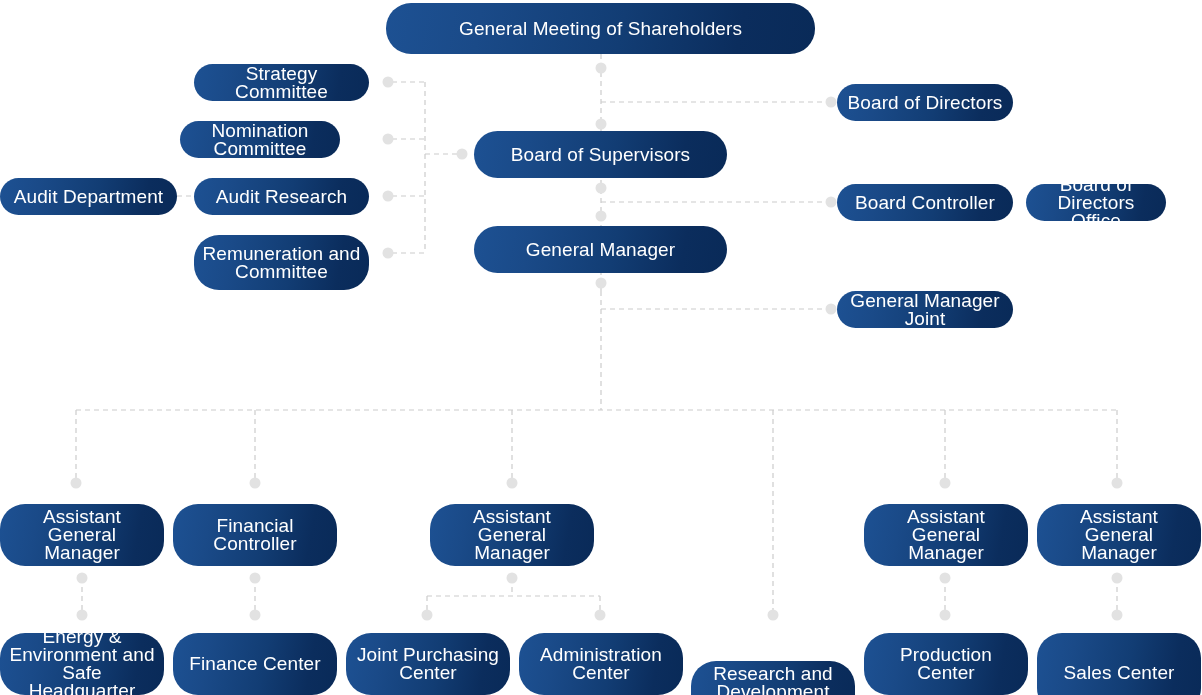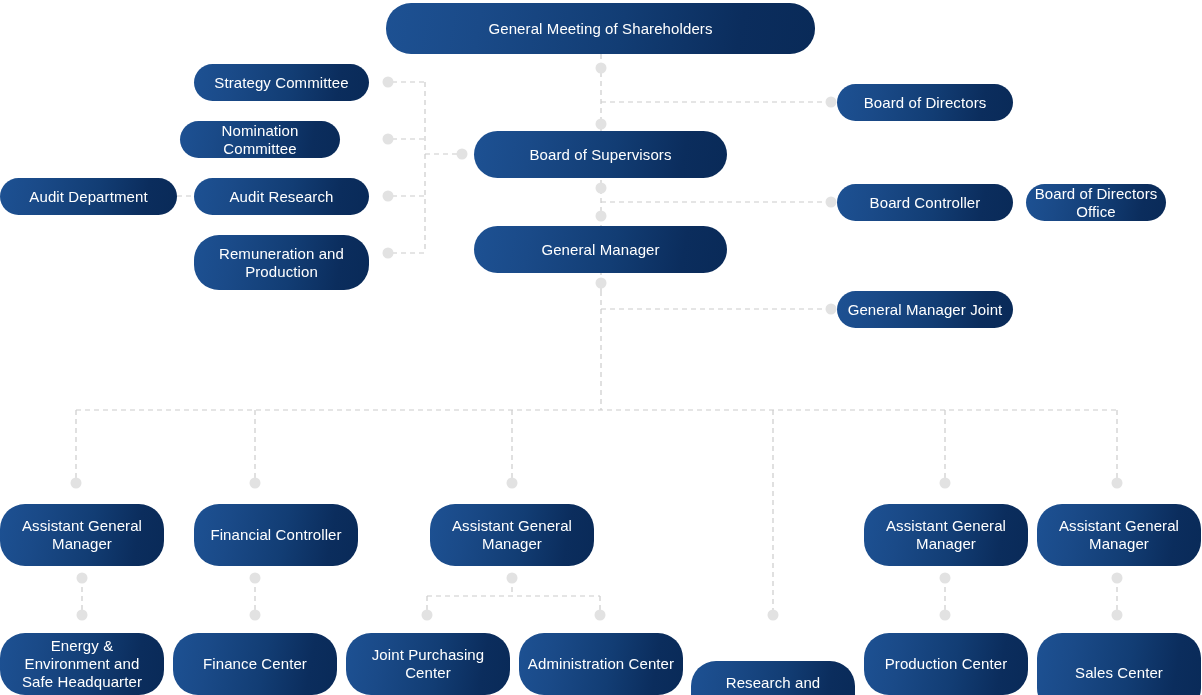--- a/index.html
+++ b/index.html
@@ -22,21 +22,21 @@
     pointer-events:none;
   }
   .node{
     position:absolute;
     box-sizing:border-box;
     display:flex;
     align-items:center;
     justify-content:center;
     text-align:center;
     color:#ffffff;
-    font-size:15px;
+    font-size:19px;
     line-height:18px;
     letter-spacing:.1px;
     padding:12px 8px;
     background:linear-gradient(100deg,#1d5193 0%,#1a4a88 22%,#123d74 55%,#0b2d5d 82%,#092a58 100%);
     z-index:2;
     border-radius:25px;
   }
   .node span{display:block;width:100%;}
 </style>
 </head>
@@ -113,21 +113,21 @@
       <div class="node" style="left: 194px; top: 64px; width: 175px; height: 37px;">
         <span>Strategy Committee</span>
       </div>
       <div class="node" style="left: 180px; top: 121px; width: 160px; height: 37px;">
         <span>Nomination Committee</span>
       </div>
       <div class="node" style="left: 194px; top: 178px; width: 175px; height: 37px;">
         <span>Audit Research</span>
       </div>
       <div class="node" style="left: 194px; top: 235px; width: 175px; height: 55px;">
-        <span>Remuneration and Production</span>
+        <span>Remuneration and Committee</span>
       </div>
       <div class="node" style="left: 0px; top: 178px; width: 177px; height: 37px;">
         <span>Audit Department</span>
       </div>
       <div class="node" style="left: 474px; top: 131px; width: 253px; height: 47px;">
         <span>Board of Supervisors</span>
       </div>
       <div class="node" style="left: 474px; top: 226px; width: 253px; height: 47px;">
         <span>General Manager</span>
       </div>
@@ -139,21 +139,21 @@
       </div>
       <div class="node" style="left: 1026px; top: 184px; width: 140px; height: 37px;">
         <span>Board of Directors Office</span>
       </div>
       <div class="node" style="left: 837px; top: 291px; width: 176px; height: 37px;">
         <span>General Manager Joint</span>
       </div>
       <div class="node" style="left: 0px; top: 504px; width: 164px; height: 62px;">
         <span>Assistant General Manager</span>
       </div>
-      <div class="node" style="left: 173px; top: 504px; width: 164px; height: 62px; margin-left: 21px;">
+      <div class="node" style="left: 173px; top: 504px; width: 164px; height: 62px;">
         <span>Financial Controller</span>
       </div>
       <div class="node" style="left: 430px; top: 504px; width: 164px; height: 62px;">
         <span>Assistant General Manager</span>
       </div>
       <div class="node" style="left: 864px; top: 504px; width: 164px; height: 62px;">
         <span>Assistant General Manager</span>
       </div>
       <div class="node" style="left: 1037px; top: 504px; width: 164px; height: 62px;">
         <span>Assistant General Manager</span>

